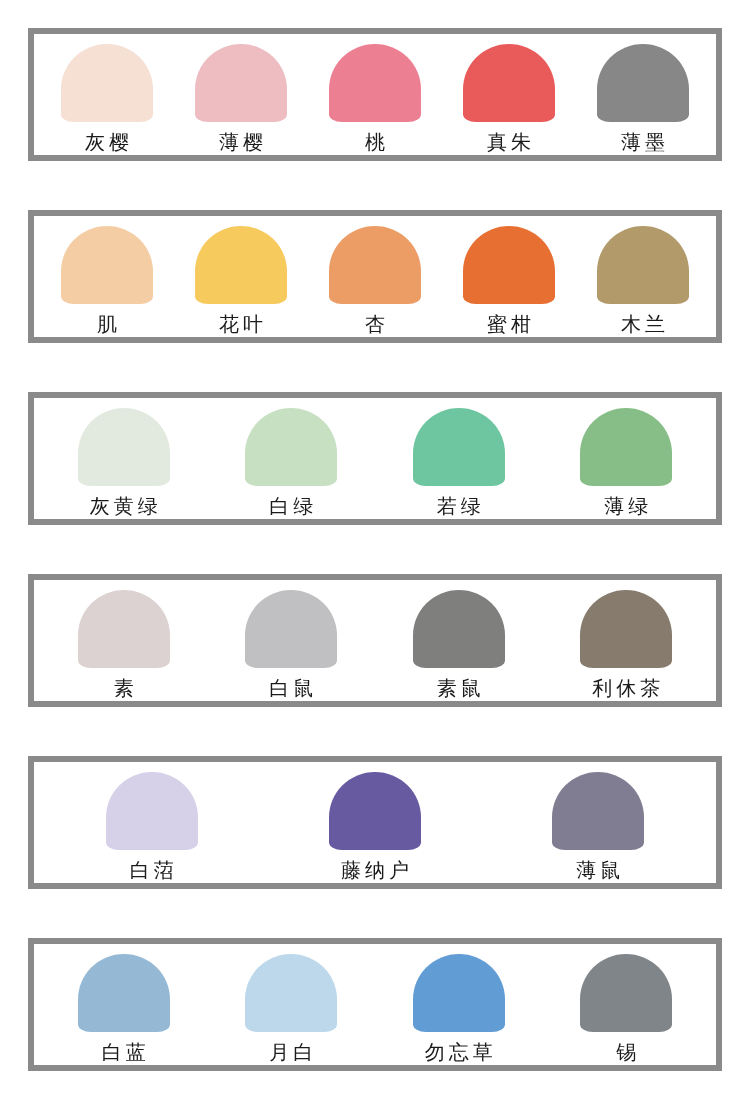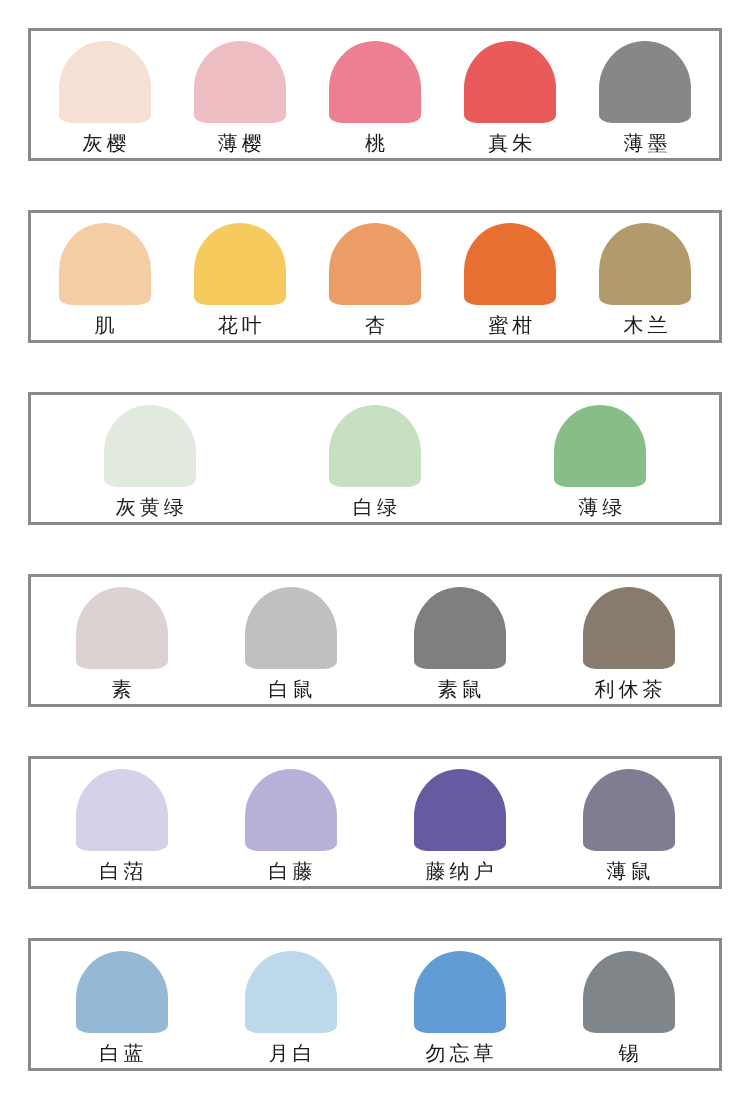--- a/index.html
+++ b/index.html
@@ -17,21 +17,21 @@
     width: 750px;
     height: 1095px;
     position: relative;
     background: #ffffff;
     box-sizing: border-box;
     padding: 28px 28px 0 28px;
     display: flex;
     flex-direction: column;
   }
   .palette-row {
-    border: 3px solid #3b82f6;
+    border: 6px solid #3b82f6;
     background: #ffffff;
     box-sizing: border-box;
     height: 133px;
     margin-bottom: 49px;
     display: flex;
     flex-direction: row;
     align-items: stretch;
     justify-content: space-around;
     padding: 0 6px;
   }
@@ -114,20 +114,24 @@
     <div class="palette-row" style="border-color: rgb(138, 138, 138);">
       <div class="swatch-cell">
         <div class="swatch-chip" style="background: rgb(226, 234, 224);"></div>
         <div class="swatch-label">灰黄绿</div>
       </div>
       <div class="swatch-cell">
         <div class="swatch-chip" style="background: rgb(198, 224, 193);"></div>
         <div class="swatch-label">白绿</div>
       </div>
       <div class="swatch-cell">
+        <div class="swatch-chip" style="background: rgb(109, 198, 160);"></div>
+        <div class="swatch-label">若绿</div>
+      </div>
+      <div class="swatch-cell">
         <div class="swatch-chip" style="background: rgb(135, 190, 135);"></div>
         <div class="swatch-label">薄绿</div>
       </div>
     </div>
     <div class="palette-row" style="border-color: rgb(138, 138, 138);">
       <div class="swatch-cell">
         <div class="swatch-chip" style="background: rgb(221, 210, 210);"></div>
         <div class="swatch-label">素</div>
       </div>
       <div class="swatch-cell">
@@ -140,24 +144,20 @@
       </div>
       <div class="swatch-cell">
         <div class="swatch-chip" style="background: rgb(134, 123, 108);"></div>
         <div class="swatch-label">利休茶</div>
       </div>
     </div>
     <div class="palette-row" style="border-color: rgb(138, 138, 138);">
       <div class="swatch-cell">
         <div class="swatch-chip" style="background: rgb(214, 208, 232);"></div>
         <div class="swatch-label">白菬</div>
-      </div>
-      <div class="swatch-cell">
-        <div class="swatch-chip" style="background: rgb(185, 176, 218);"></div>
-        <div class="swatch-label">白藤</div>
       </div>
       <div class="swatch-cell">
         <div class="swatch-chip" style="background: rgb(104, 90, 160);"></div>
         <div class="swatch-label">藤纳户</div>
       </div>
       <div class="swatch-cell">
         <div class="swatch-chip" style="background: rgb(128, 125, 146);"></div>
         <div class="swatch-label">薄鼠</div>
       </div>
     </div>

